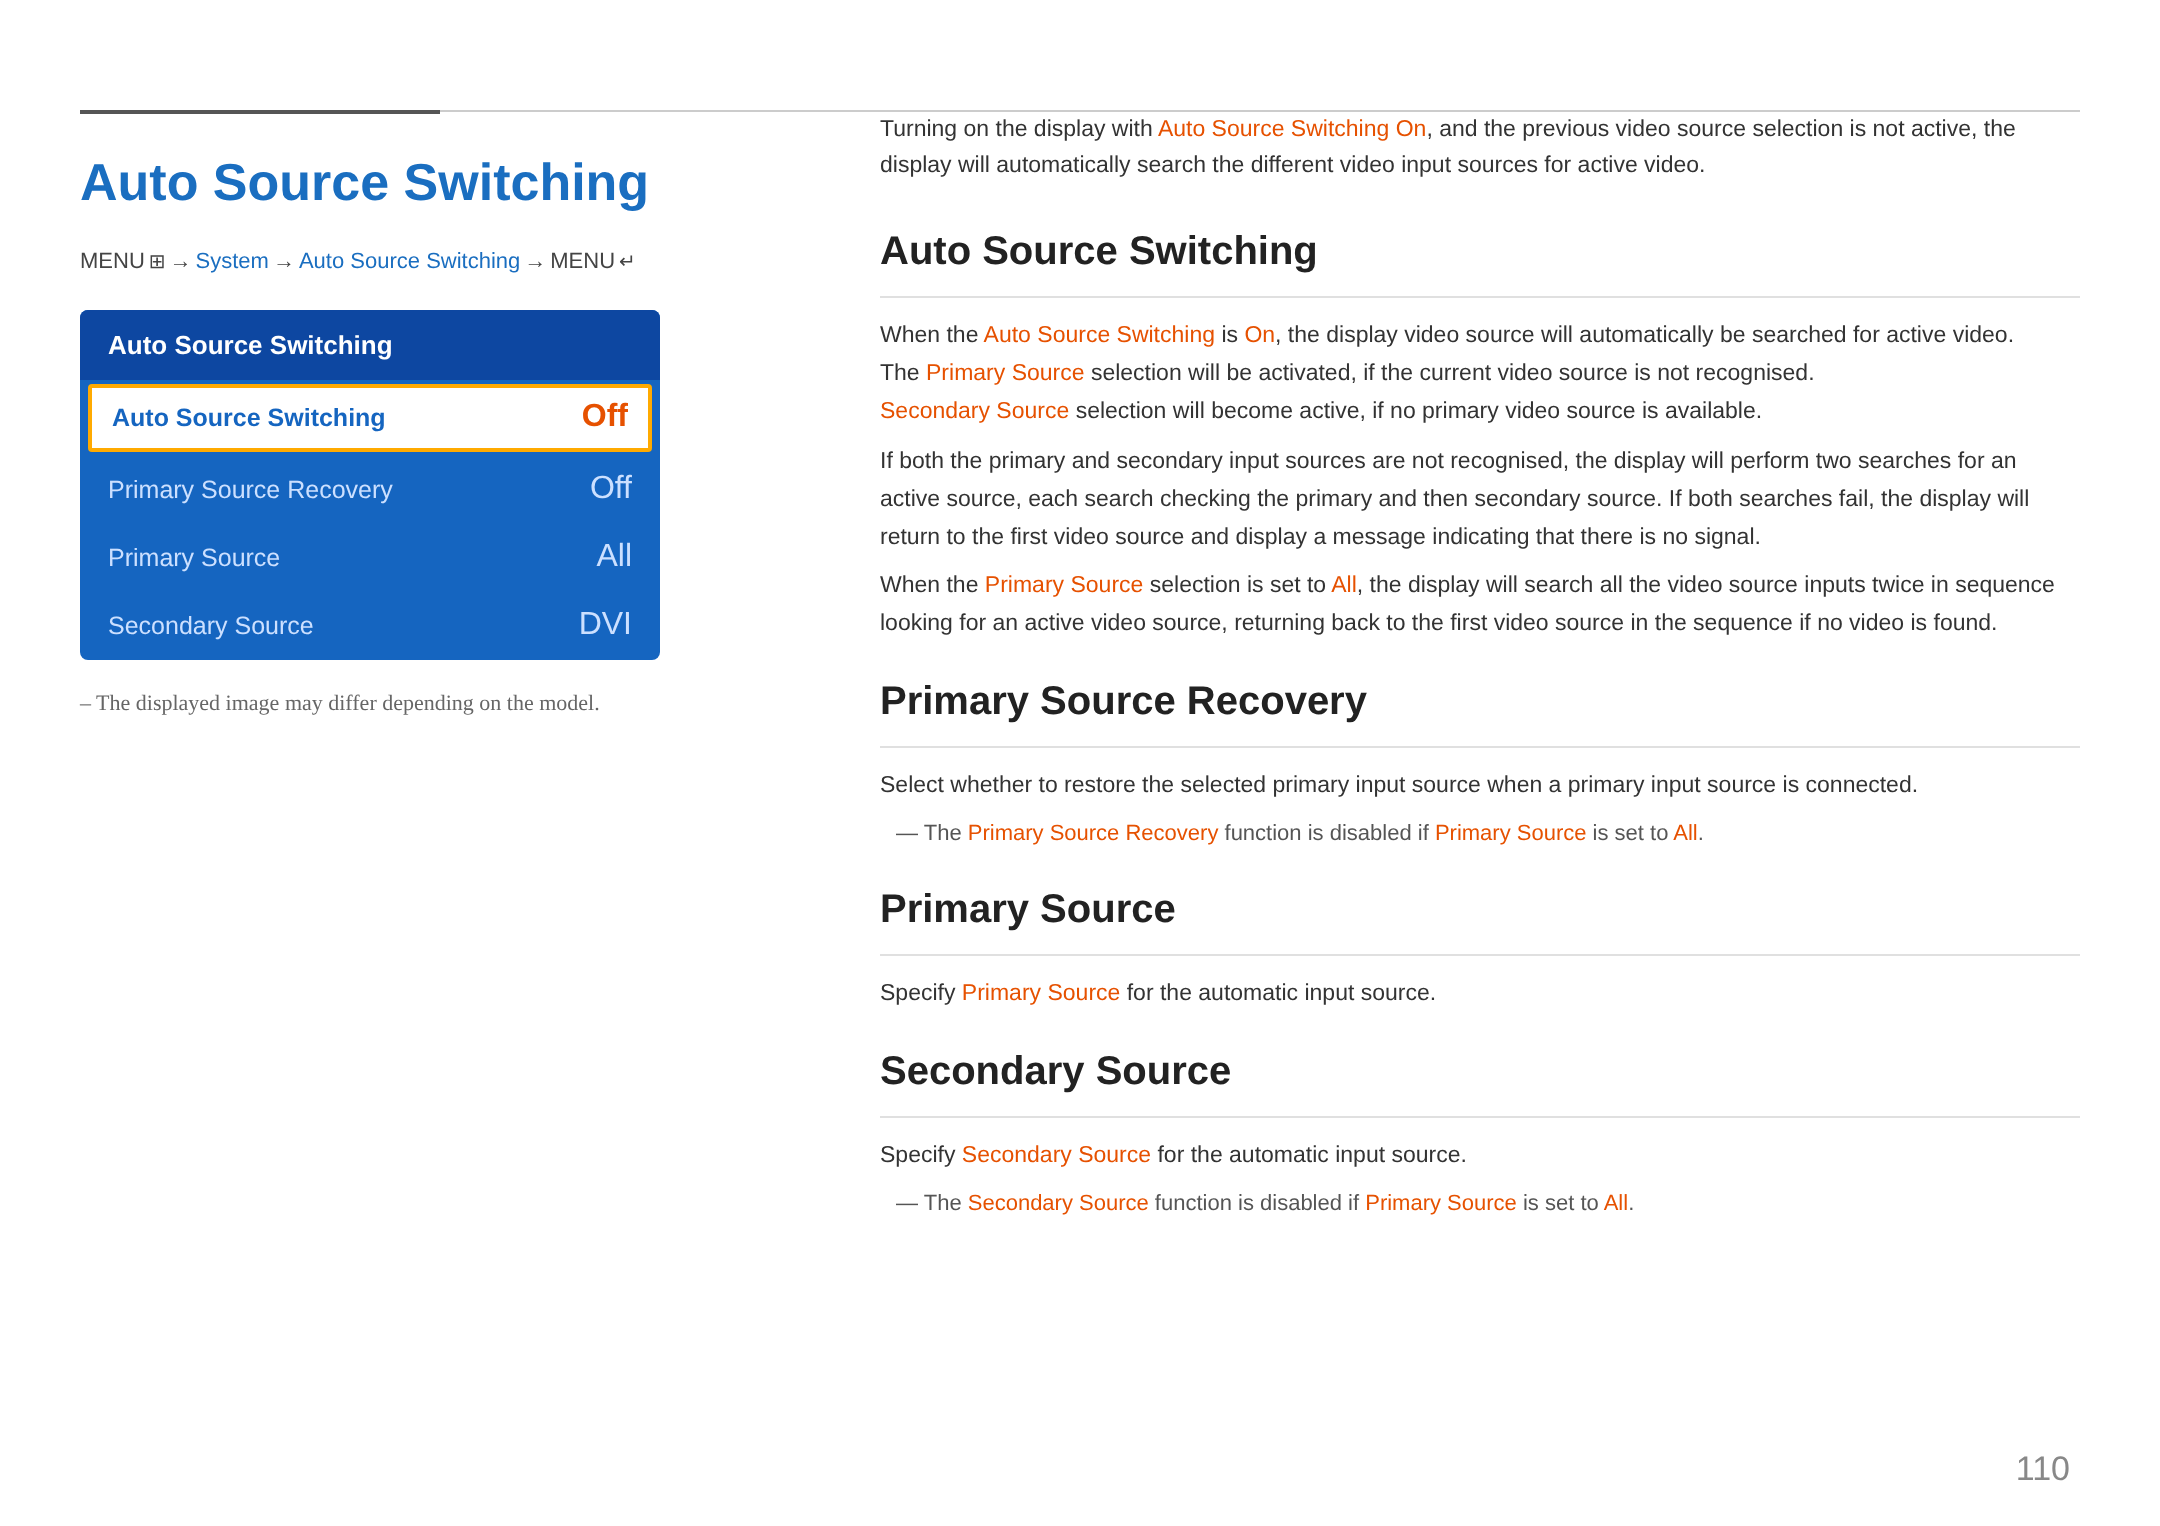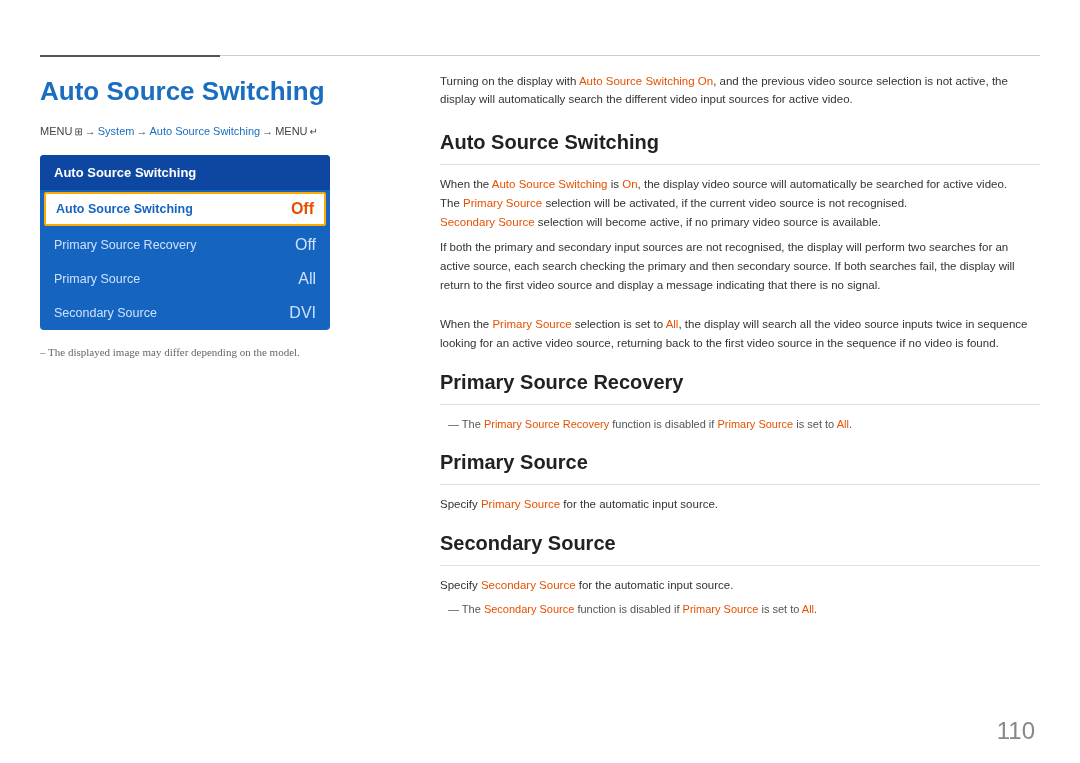--- a/index.html
+++ b/index.html
@@ -27,21 +27,21 @@
       left: 40px;
       width: 180px;
       height: 2px;
       background: #555;
     }
 
     .page-number {
       position: absolute;
       bottom: 18px;
       right: 45px;
-      font-size: 24px;
+      font-size: 17px;
       color: #888;
       font-weight: 300;
     }
 
     
     .left-col {
       position: absolute;
       top: 68px;
       left: 40px;
       width: 360px;
@@ -53,21 +53,21 @@
       color: #1a6ec0;
       margin-bottom: 18px;
       margin-top: 8px;
     }
 
     .breadcrumb {
       font-size: 11px;
       color: #444;
       margin-bottom: 18px;
       display: flex;
-      align-items: center;
+      align-items: flex-start;
       flex-wrap: wrap;
       gap: 2px;
     }
     .breadcrumb .bc-highlight {
       color: #1a6ec0;
     }
 
     
     .menu-panel {
       background: #1565c0;
@@ -112,21 +112,21 @@
     .note-text {
       margin-top: 16px;
       font-size: 11px;
       color: #666;
       font-family: Liberation Serif, serif;
     }
 
     
     .right-col {
       position: absolute;
-      top: 72px;
+      top: 56px;
       left: 440px;
       right: 40px;
     }
 
     .intro-text {
       font-size: 11.5px;
       color: #333;
       line-height: 1.6;
       margin-bottom: 22px;
     }
@@ -222,28 +222,29 @@
   </p>
 
   <div class="section-block">
     <h2 class="section-title">Auto Source Switching</h2>
     <div class="section-divider"></div>
     <div class="section-body">
       <p>When the <span class="highlight-orange">Auto Source Switching</span> is <span class="highlight-orange">On</span>, the display video source will automatically be searched for active video.</p>
       <p>The <span class="highlight-orange">Primary Source</span> selection will be activated, if the current video source is not recognised.</p>
       <p><span class="highlight-orange">Secondary Source</span> selection will become active, if no primary video source is available.</p>
       <p style="margin-top:6px;">If both the primary and secondary input sources are not recognised, the display will perform two searches for an active source, each search checking the primary and then secondary source. If both searches fail, the display will return to the first video source and display a message indicating that there is no signal.</p>
-      <p style="margin-top:20px;">When the <span class="highlight-orange">Primary Source</span> selection is set to <span class="highlight-orange">All</span>, the display will search all the video source inputs twice in sequence looking for an active video source, returning back to the first video source in the sequence if no video is found.</p>
+      <p style="margin-top:5px;">When the <span class="highlight-orange">Primary Source</span> selection is set to <span class="highlight-orange">All</span>, the display will search all the video source inputs twice in sequence looking for an active video source, returning back to the first video source in the sequence if no video is found.</p>
     </div>
   </div>
 
   <div class="section-block">
     <h2 class="section-title">Primary Source Recovery</h2>
     <div class="section-divider"></div>
     <div class="section-body">
+      <p>Select whether to restore the selected primary input source when a primary input source is connected.</p>
       <p class="note-line">The <span class="highlight-orange">Primary Source Recovery</span> function is disabled if <span class="highlight-orange">Primary Source</span> is set to <span class="highlight-orange">All</span>.</p>
     </div>
   </div>
 
   <div class="section-block">
     <h2 class="section-title">Primary Source</h2>
     <div class="section-divider"></div>
     <div class="section-body">
       <p>Specify <span class="highlight-orange">Primary Source</span> for the automatic input source.</p>
     </div>

